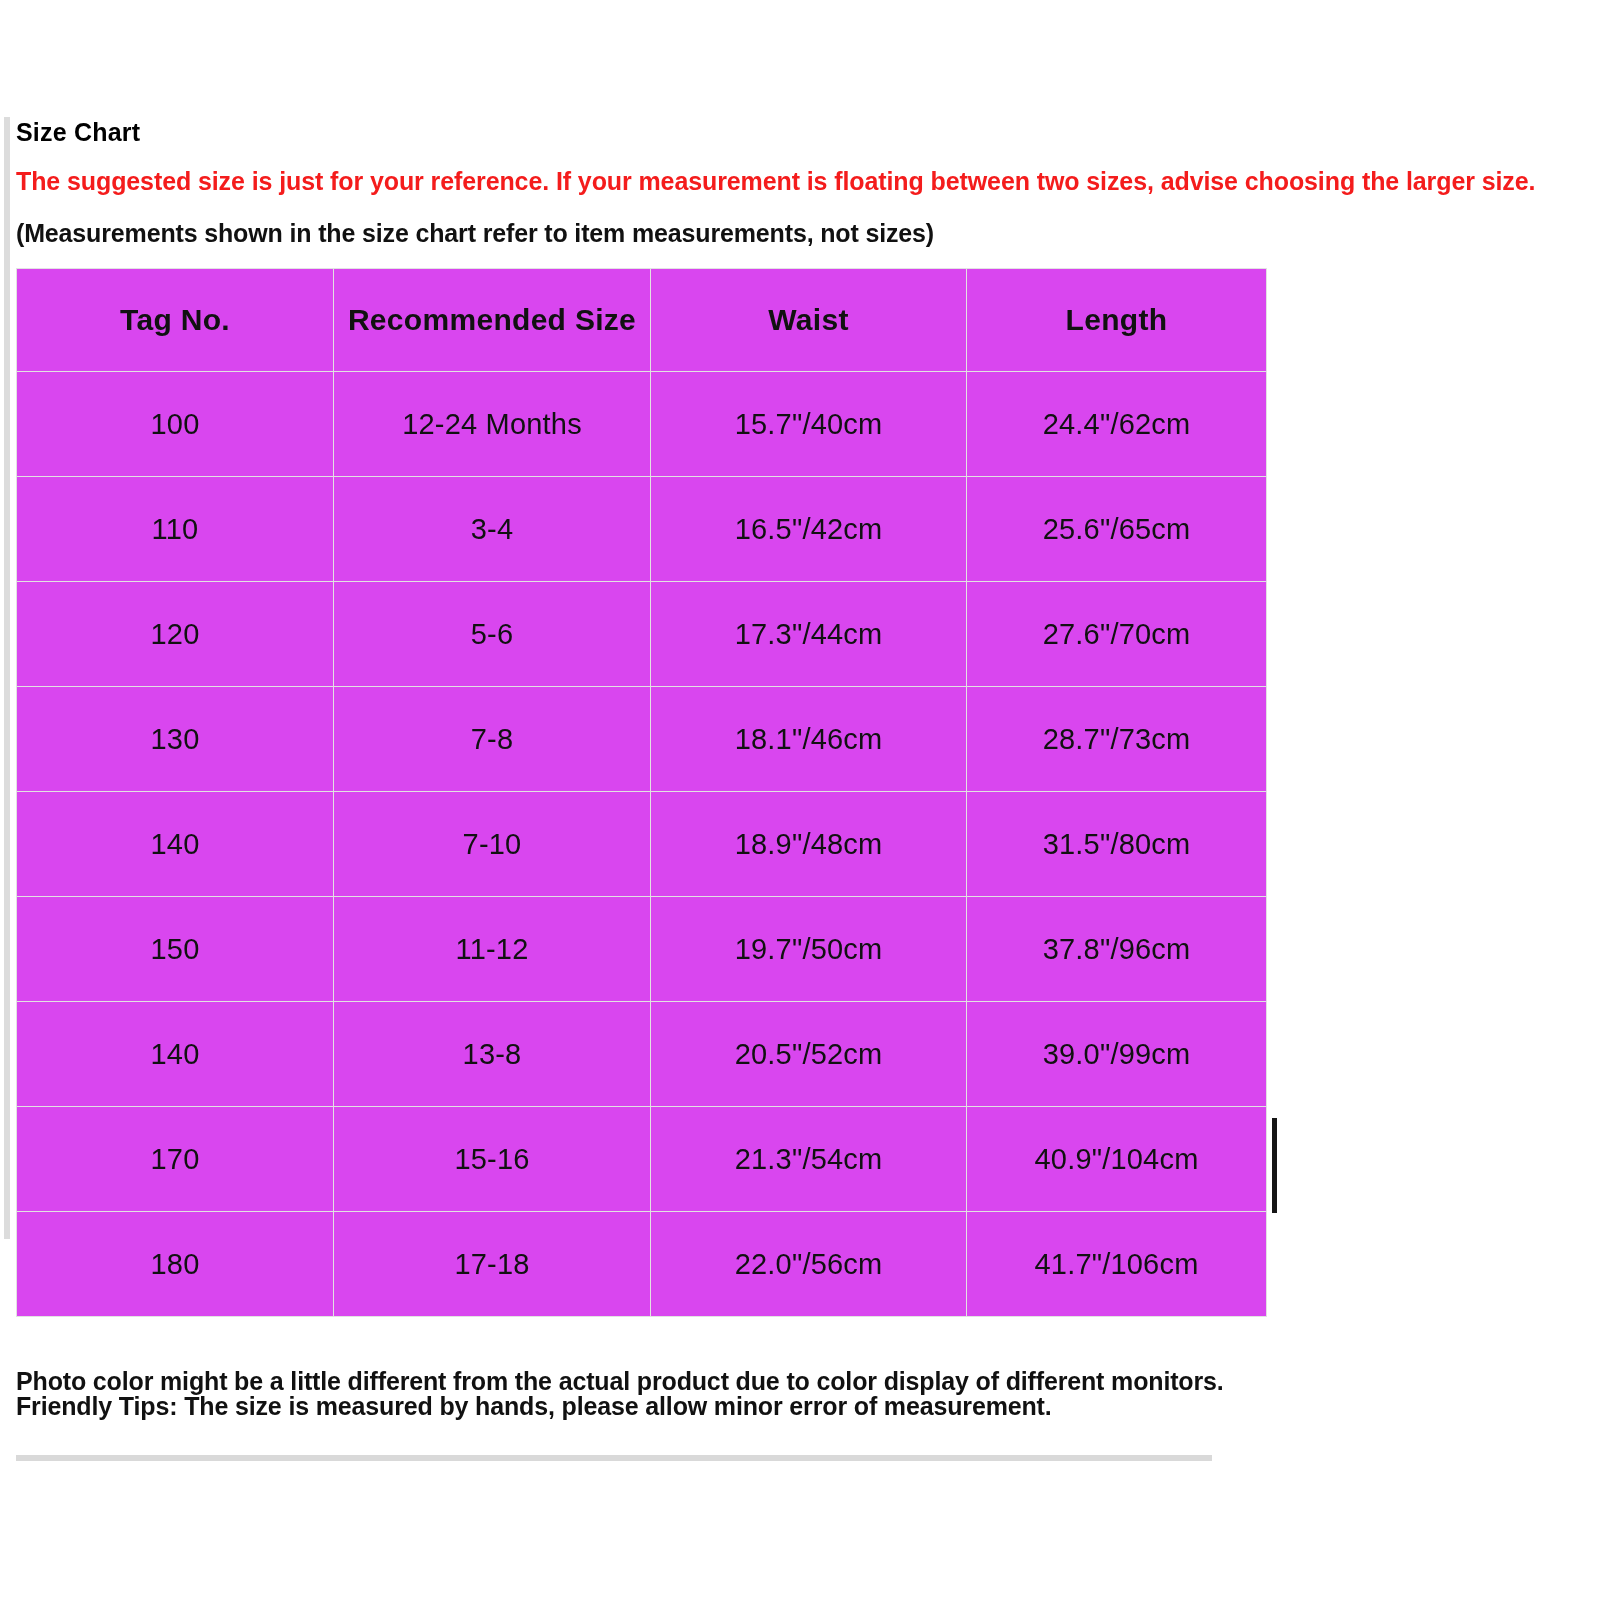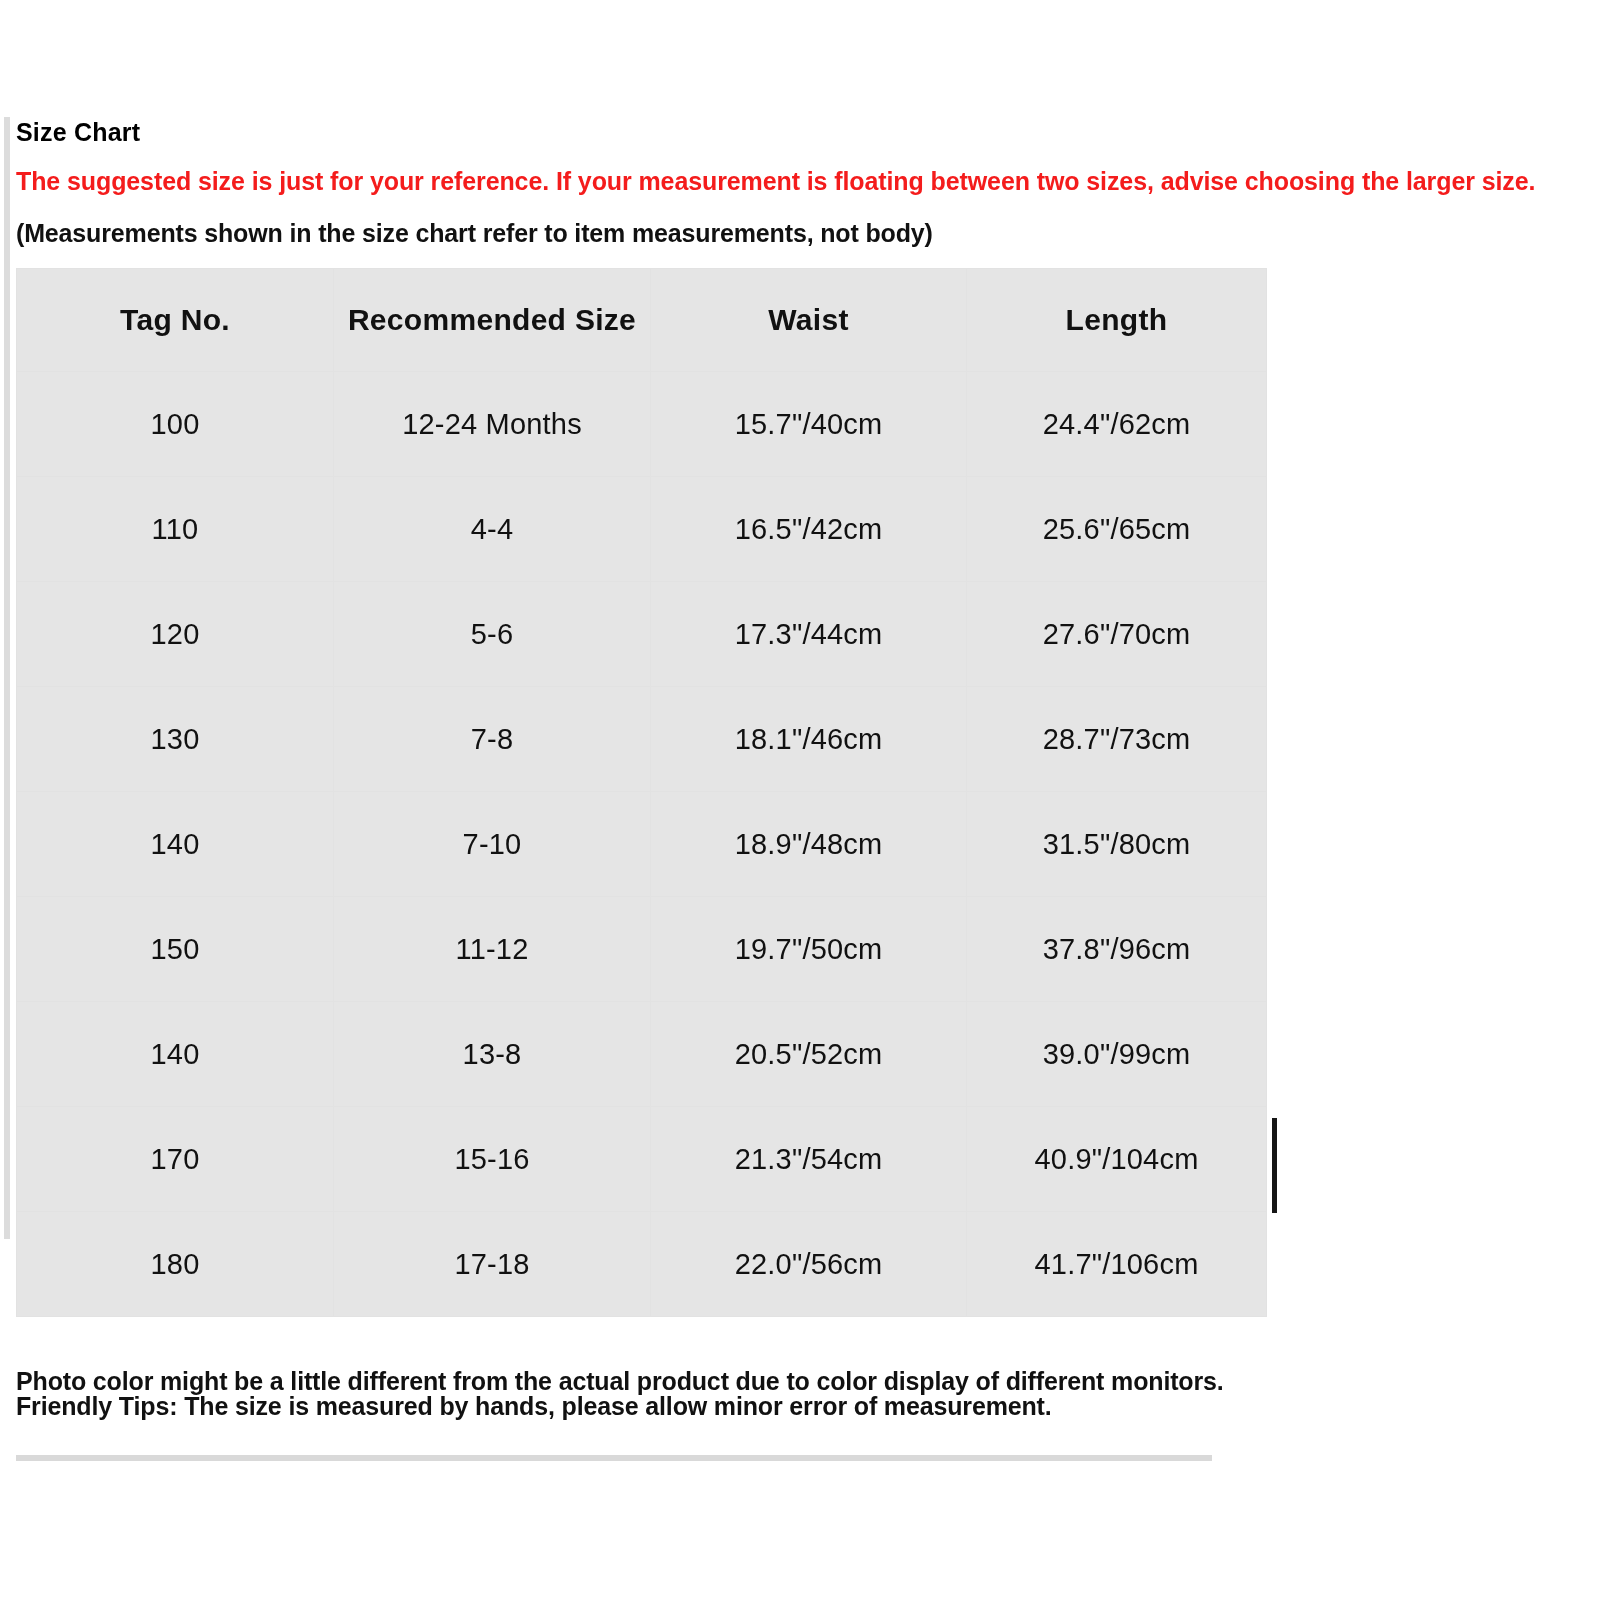--- a/index.html
+++ b/index.html
@@ -60,21 +60,21 @@
     margin: 0 0 22px 0;
     white-space: nowrap;
     letter-spacing: -0.15px;
   }
 
   
   .size-table {
     border-collapse: collapse;
     width: 1250px;
     table-layout: fixed;
-    background: #e5e5e5;
+    background: #d946ef;
     position: relative;
   }
   .size-table col.c1 { width: 317px; }
   .size-table col.c2 { width: 317px; }
   .size-table col.c3 { width: 316px; }
   .size-table col.c4 { width: 300px; }
 
   .size-table th,
   .size-table td {
     border: 1px solid #e2e2e2;
@@ -131,21 +131,21 @@
 <body>
 
 <div class="left-rule"></div>
 
 <div class="sheet">
 
   <div class="title">Size Chart</div>
 
   <div class="note-red">The suggested size is just for your reference. If your measurement is floating between two sizes, advise choosing the larger size.</div>
 
-  <div class="note-bold">(Measurements shown in the size chart refer to item measurements, not body)</div>
+  <div class="note-bold">(Measurements shown in the size chart refer to item measurements, not sizes)</div>
 
   <table class="size-table">
     <colgroup>
       <col class="c1">
         <col class="c2">
         <col class="c3">
         <col class="c4">
     </colgroup>
     <thead>
       <tr>
@@ -157,21 +157,21 @@
     </thead>
     <tbody>
       <tr>
         <td>100</td>
         <td>12-24 Months</td>
         <td>15.7"/40cm</td>
         <td>24.4"/62cm</td>
       </tr>
       <tr>
         <td>110</td>
-        <td>4-4</td>
+        <td>3-4</td>
         <td>16.5"/42cm</td>
         <td>25.6"/65cm</td>
       </tr>
       <tr>
         <td>120</td>
         <td>5-6</td>
         <td>17.3"/44cm</td>
         <td>27.6"/70cm</td>
       </tr>
       <tr>

